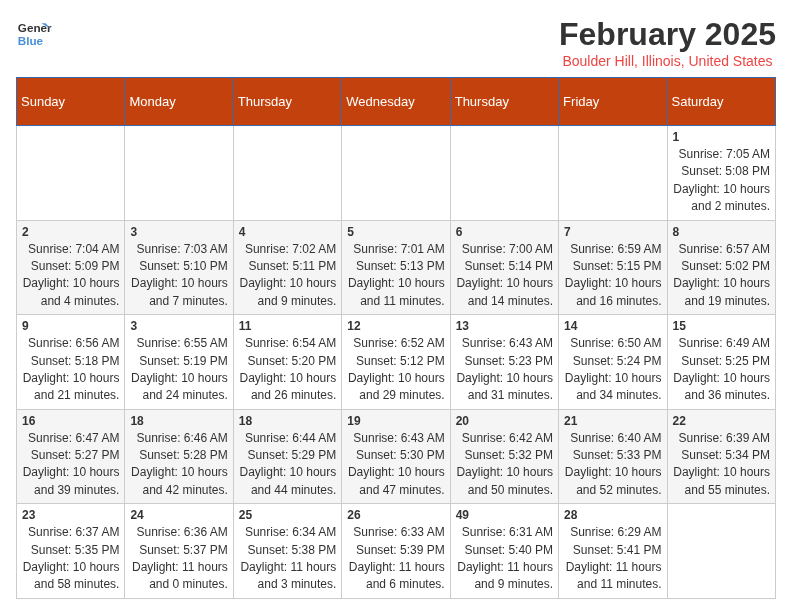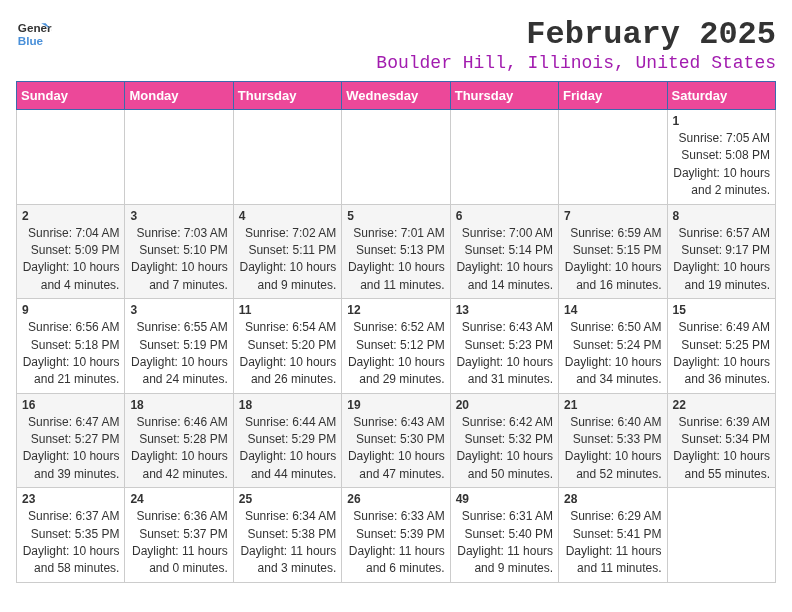--- a/index.html
+++ b/index.html
@@ -18,41 +18,41 @@
     }
     .logo {
       display: flex;
       align-items: center;
       gap: 4px;
     }
     .logo-icon {
       width: 36px;
       height: 36px;
     }
-    .title-block { text-align: right; font-family: Liberation Mono, monospace; }
+    .title-block { text-align: center; }
     .calendar-title {
       font-size: 32px;
       font-weight: bold;
       color: #333;
     }
     .calendar-subtitle {
-      font-size: 18px;
-      color: #a21caf;
+      font-size: 14px;
+      color: #ef4444;
     }
     table {
       width: 100%;
       border-collapse: collapse;
       table-layout: fixed;
     }
     thead tr th {
-      background: #ec4899;
+      background: #c2410c;
       color: #fff;
       font-size: 13px;
-      font-weight: bold;
-      padding: 6px 4px;
+      font-weight: normal;
+      padding: 16px 4px;
       text-align: left;
       border: 1px solid #3a6aad;
     }
     tbody tr td {
       vertical-align: top;
       border: 1px solid #ccc;
       padding: 4px 5px;
       height: 90px;
       font-size: 10.5px;
       color: #333;
@@ -159,21 +159,21 @@
         <td>
           <span class="day-num">7</span>
           <div class="cell-text">Sunrise: 6:59 AM
 Sunset: 5:15 PM
 Daylight: 10 hours
 and 16 minutes.</div>
         </td>
         <td>
           <span class="day-num">8</span>
           <div class="cell-text">Sunrise: 6:57 AM
-Sunset: 9:17 PM
+Sunset: 5:02 PM
 Daylight: 10 hours
 and 19 minutes.</div>
         </td>
       </tr>
       <tr>
         <td>
           <span class="day-num">9</span>
           <div class="cell-text">Sunrise: 6:56 AM
 Sunset: 5:18 PM
 Daylight: 10 hours

